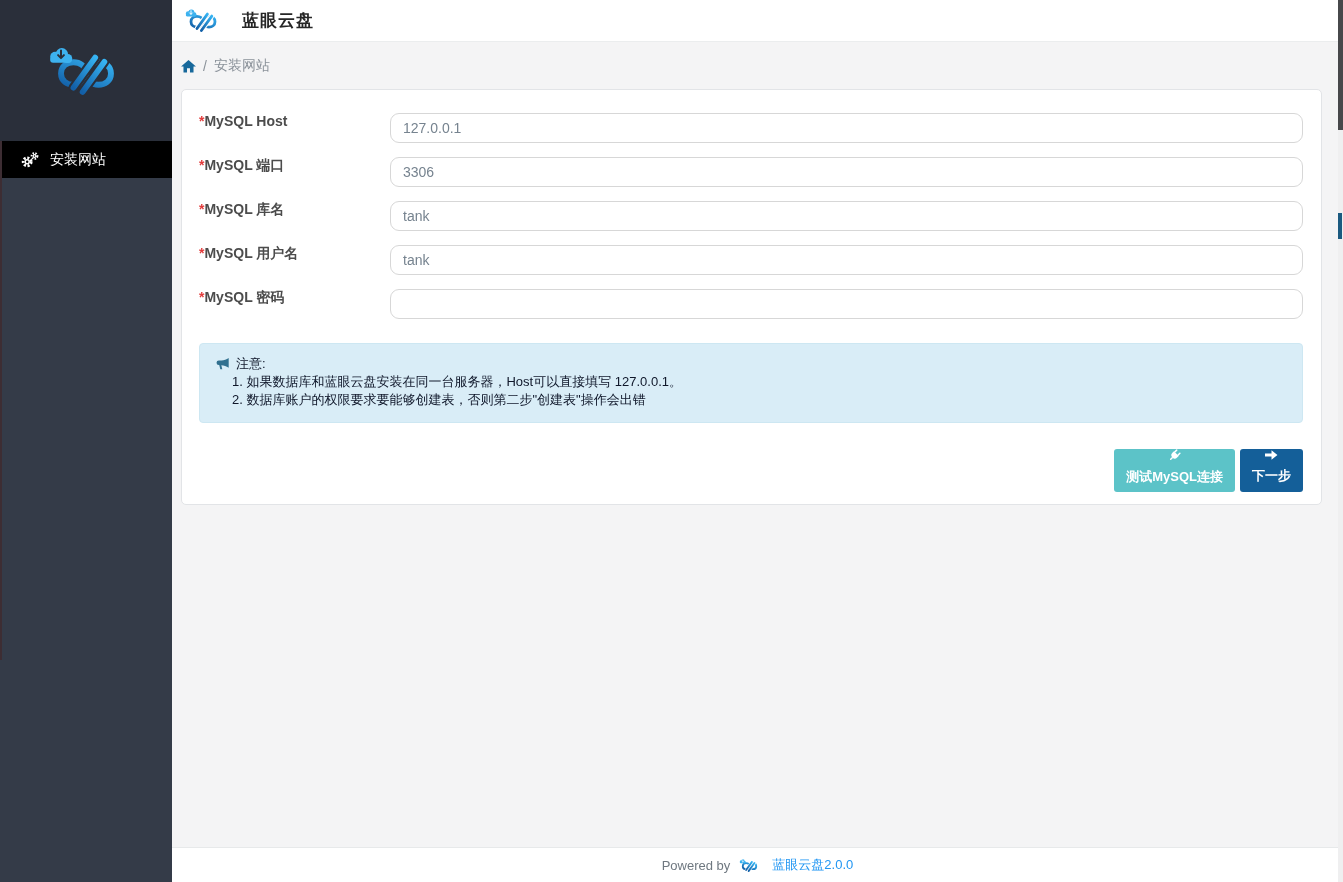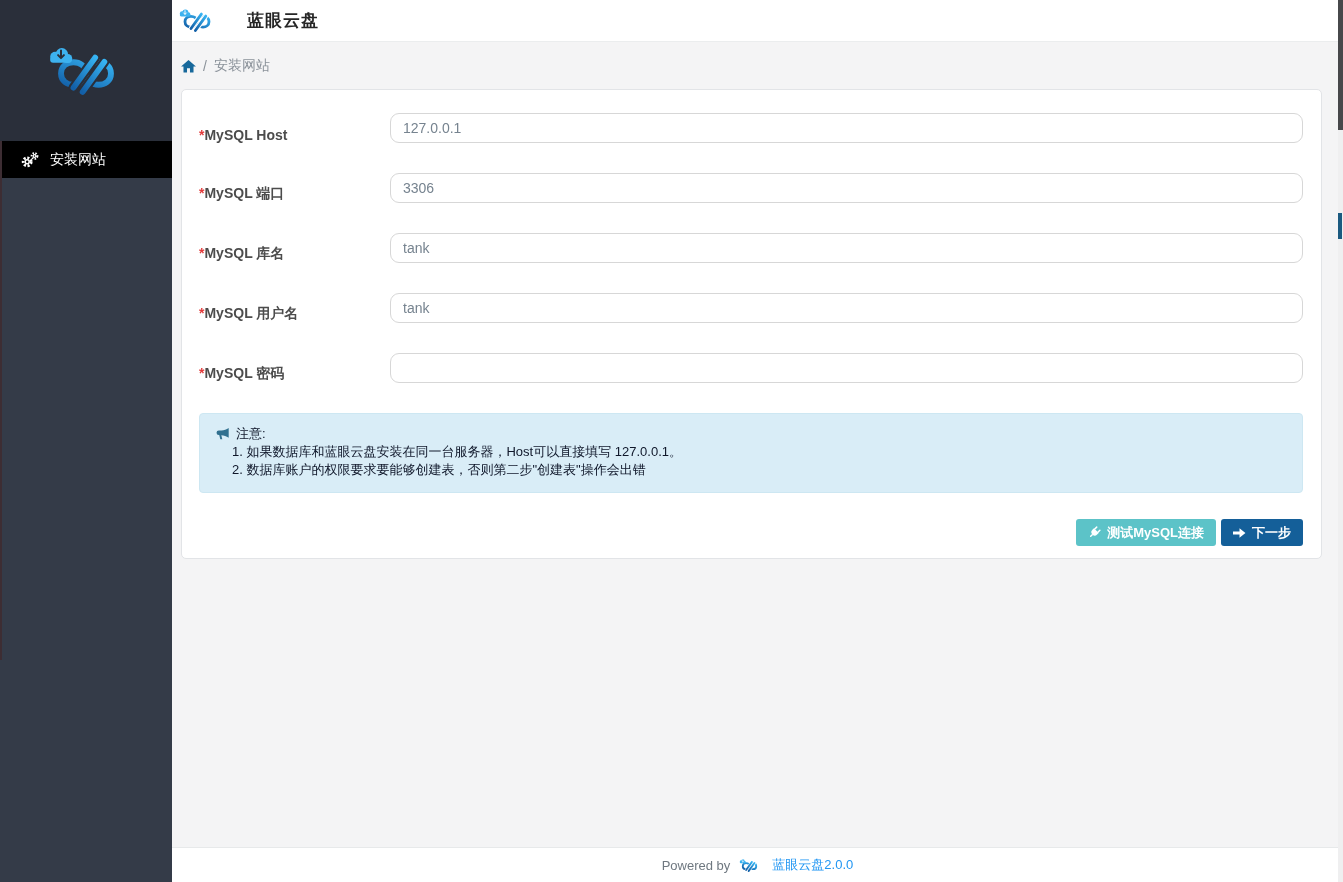--- a/index.html
+++ b/index.html
@@ -16,57 +16,57 @@
     height:37px; background:#000; color:#fff; display:flex; align-items:center;
     padding-left:20px; gap:11px; font-size:14px; cursor:pointer;
   }
   .left-strip { position:absolute; left:0; top:141px; width:2px; height:519px; background:#3d2d33; }
 
   
   .main { flex:1; min-width:0; display:flex; flex-direction:column; background:#f4f4f5; position:relative; }
 
   .header {
     height:42px; flex-shrink:0; background:#fff; border-bottom:1px solid #ebedee;
-    display:flex; align-items:center; padding-left:1px; gap:26px;
+    display:flex; align-items:center; padding-left:7px; gap:15px;
   }
   .header-title { font-size:17px; font-weight:bold; color:#262626; letter-spacing:1px; }
 
   .content { flex:1; padding:0 21px 0 9px; overflow:hidden; }
 
   .breadcrumb { margin-top:14px; height:20px; display:flex; align-items:center; gap:7px; font-size:14px; color:#8a9199; }
   .breadcrumb .home { display:flex; align-items:center; cursor:pointer; }
 
   .tabs { margin-top:11px; border-bottom:1px solid #d9dde4; display:flex; }
   .tab { font-size:14px; color:#b6bcc3; padding:10px 0 15px; margin-right:38px; position:relative; cursor:pointer; }
   .tab.active { color:#2196f3; font-weight:bold; }
   .tab.active::after { content:""; position:absolute; left:0; right:0; bottom:-2px; height:3px; background:#2196f3; }
 
   .card {
     margin-top:13px; background:#fff; border:1px solid #e2e4e7; border-radius:5px;
     padding:23px 18px 12px 17px;
   }
-  .form-row { display:flex; align-items:flex-end; margin-bottom:30px; }
+  .form-row { display:flex; align-items:flex-start; margin-bottom:14px; }
   .form-label { width:191px; flex-shrink:0; font-size:14px; font-weight:bold; color:#4c4c4c; }
   .req { color:#e23c3c; }
   .form-input {
     flex:1; height:30px; border:1px solid #d7d7d7; border-radius:9px; background:#fff;
     padding:0 12px; font-size:14px; color:#76838f; outline:none; font-family:inherit;
   }
 
   .note {
     margin-top:24px; background:#d9edf7; border:1px solid #cde7f2; border-radius:4px;
     padding:11px 16px 13px; color:#0f172a; font-size:13px; line-height:18px;
   }
   .note-title { display:flex; align-items:center; gap:6px; font-size:13px; }
   .note-item { padding-left:16px; }
 
   .actions { display:flex; justify-content:flex-end; gap:5px; margin-top:26px; }
   .btn {
-    height:27px; border:none; border-radius:3px; color:#fff; font-size:13px; font-weight:bold;
-    display:inline-flex; align-items:center; gap:6px; padding:0 12px; cursor:pointer; font-family:inherit;
+    height:43px; border:none; border-radius:3px; color:#fff; font-size:13px; font-weight:bold;
+    display:inline-flex; align-items:center; gap:6px; padding:0 12px; cursor:pointer; font-family:inherit;flex-direction:column;
   }
   .btn-test { background:#5cc3c8; }
   .btn-next { background:#145f99; }
 
   .footer {
     height:35px; flex-shrink:0; background:#fff; border-top:1px solid #e7e9ea;
     display:flex; align-items:center; justify-content:center; gap:6px;
     font-size:13px; color:#6f7880;
   }
   .footer-link { color:#2196f3; text-decoration:none; cursor:pointer; display:flex; align-items:center; gap:9px; }

